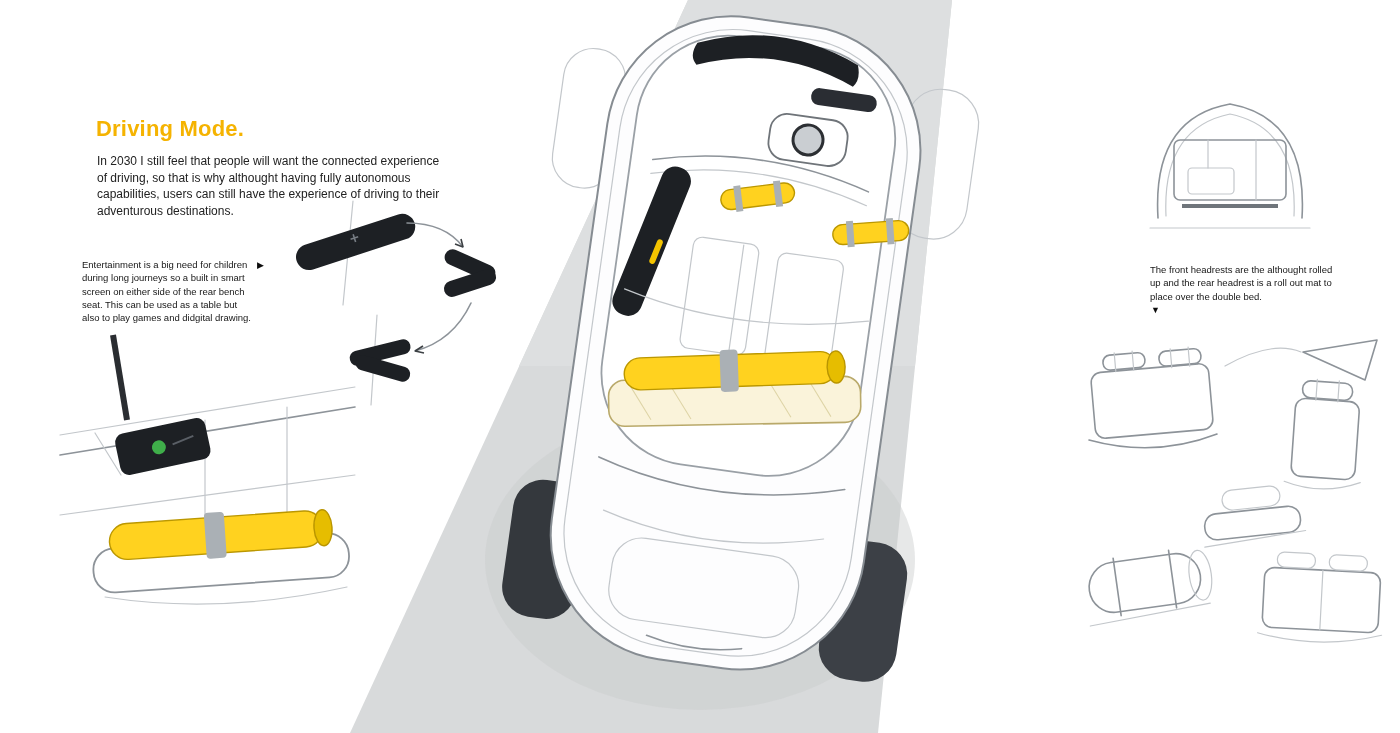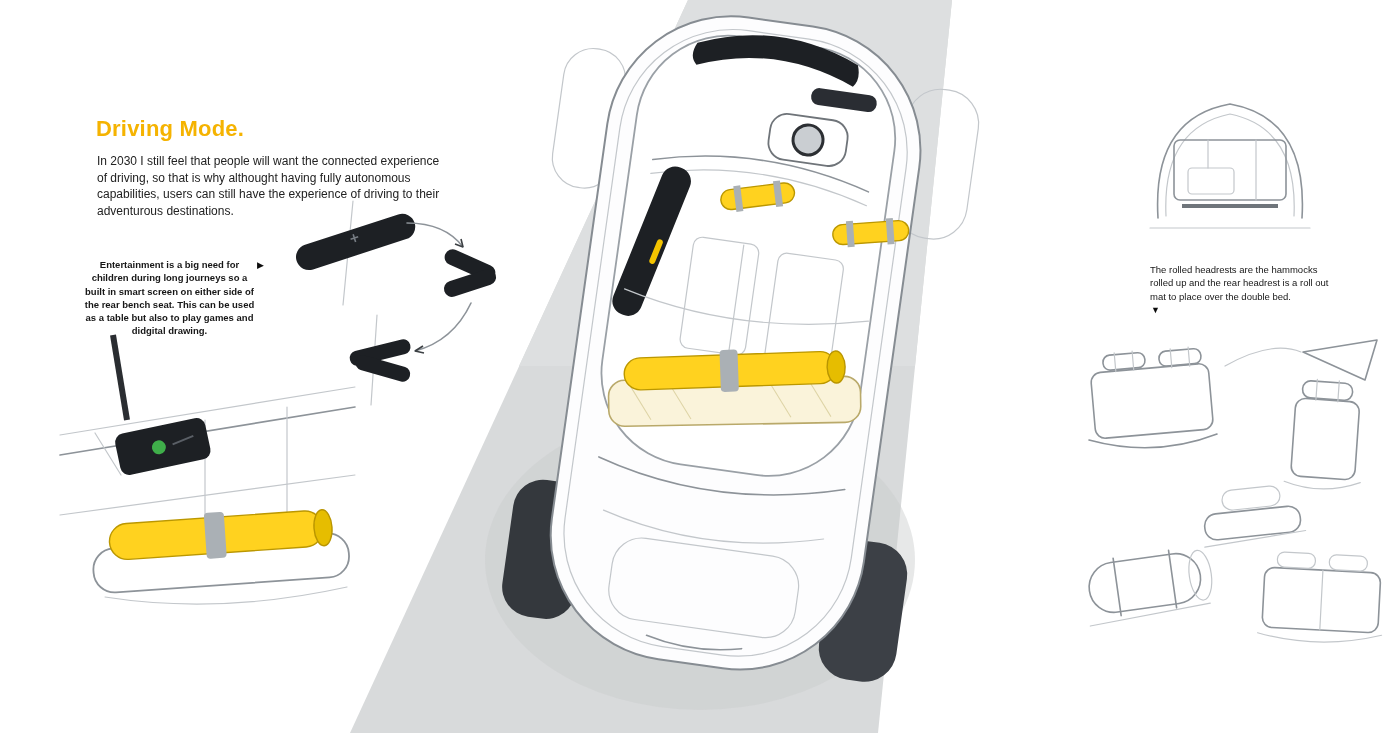--- a/index.html
+++ b/index.html
@@ -16,21 +16,21 @@
     letter-spacing:.2px;
   }
   #intro{
     left:97px;top:153px;width:352px;
     font-size:12px;line-height:1.38;color:#222;
   }
   .annotation{
     font-size:9.5px;line-height:1.4;color:#161616;
   }
   #ann-left{
-    left:82px;top:258px;width:175px;text-align:center;font-weight:bold;
+    left:82px;top:258px;width:175px;text-align:left;
   }
   #ann-right{
     left:1150px;top:263px;width:192px;text-align:left;
   }
   .pointer{
     position:absolute;color:#0c0c0c;font-size:9px;line-height:1;
   }
   #ptr-right{left:257px;top:261px;}
   #ptr-down{left:1151px;top:306px;}
   svg{display:block;}
@@ -229,14 +229,14 @@
   </g>
 </svg>
 
 <div id="title" class="abs">Driving Mode.</div>
 
 <div id="intro" class="abs">In 2030 I still feel that people will want the connected experience of driving, so that is why althought having fully autonomous capabilities, users can still have the experience of driving to their adventurous destinations.</div>
 
 <div id="ann-left" class="abs annotation">Entertainment is a big need for children during long journeys so a built in smart screen on either side of the rear bench seat. This can be used as a table but also to play games and didgital drawing.</div>
 <span id="ptr-right" class="pointer">▶</span>
 
-<div id="ann-right" class="abs annotation">The rolled headrests are the hammocks rolled up and the rear headrest is a roll out mat to place over the double bed.</div>
+<div id="ann-right" class="abs annotation">The front headrests are the althought rolled up and the rear headrest is a roll out mat to place over the double bed.</div>
 <span id="ptr-down" class="pointer">▼</span>
 
 </body></html>

